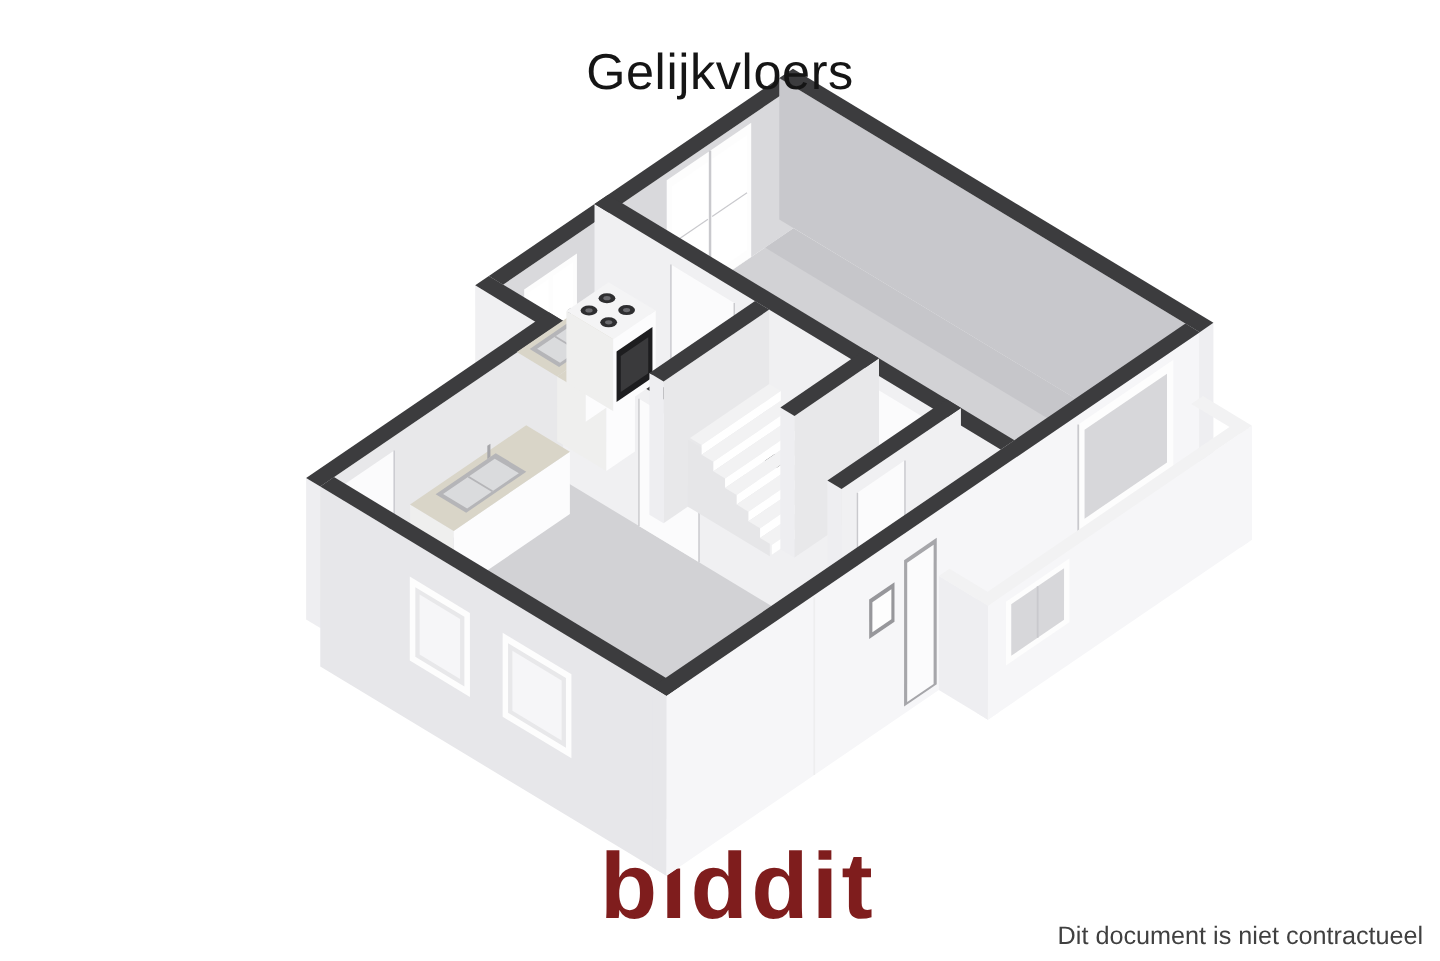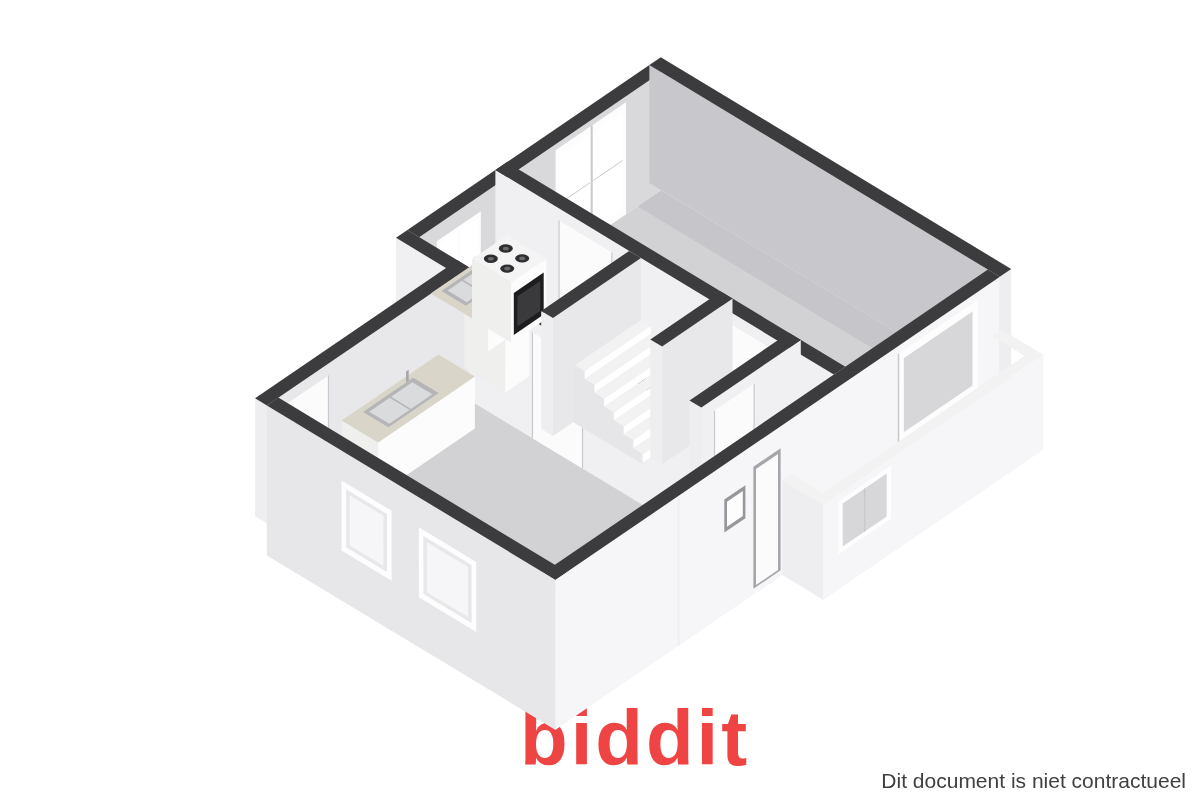--- a/index.html
+++ b/index.html
@@ -1,21 +1,21 @@
 <!DOCTYPE html>
 <html><head>
 <meta charset="utf-8">
 <style>
   html,body{margin:0;padding:0;background:#ffffff;}
   #page{position:relative;width:1200px;height:801px;overflow:hidden;background:#fff;
         font-family:"Liberation Sans", sans-serif;}
   #title{position:absolute;top:36px;left:0;width:100%;text-align:center;
          font-size:42px;color:#151515;letter-spacing:0.5px;z-index:3;}
-  #watermark{position:absolute;left:520px;top:693px;font-size:78px;font-weight:700;
-             color:#ef4444;letter-spacing:3px;z-index:0;}
+  #watermark{position:absolute;left:500px;top:693px;font-size:78px;font-weight:700;
+             color:#7f1d1d;letter-spacing:3px;z-index:0;}
   #footer{position:absolute;right:14px;bottom:8px;font-size:21px;color:#404040;z-index:3;}
   #plan{position:absolute;left:0;top:0;z-index:1;}
 </style>
 </head>
 <body>
 
 <div id="page">
   <div id="watermark">biddit</div>
   <svg id="plan" width="1200" height="801" viewBox="0 0 1200 801">
       <g>
@@ -207,14 +207,15 @@
       <g>
         <polygon points="838.3,501.5 891.1,465.5 891.1,518.5 838.3,554.5" fill="#fdfdfd"></polygon>
         <polygon points="842.7,503.5 886.7,473.5 886.7,516.5 842.7,546.5" fill="#d7d7da"></polygon>
         <line x1="864.7" y1="488.5" x2="864.7" y2="531.5" stroke="#c9c9cd" stroke-width="1.5"></line>
       </g>
       <g>
         <polygon points="1033.7,361.3 1043.3,354.7 1043.3,449.7 1033.7,456.3" fill="#f6f6f8"></polygon>
         <polygon points="992.7,336.6 1002.4,330.0 1043.3,354.7 1033.7,361.3" fill="#f2f2f3"></polygon>
       </g>
     </svg>
+  <div id="title">Gelijkvloers</div>
   <div id="footer">Dit document is niet contractueel</div>
 </div>
 
 </body></html>

